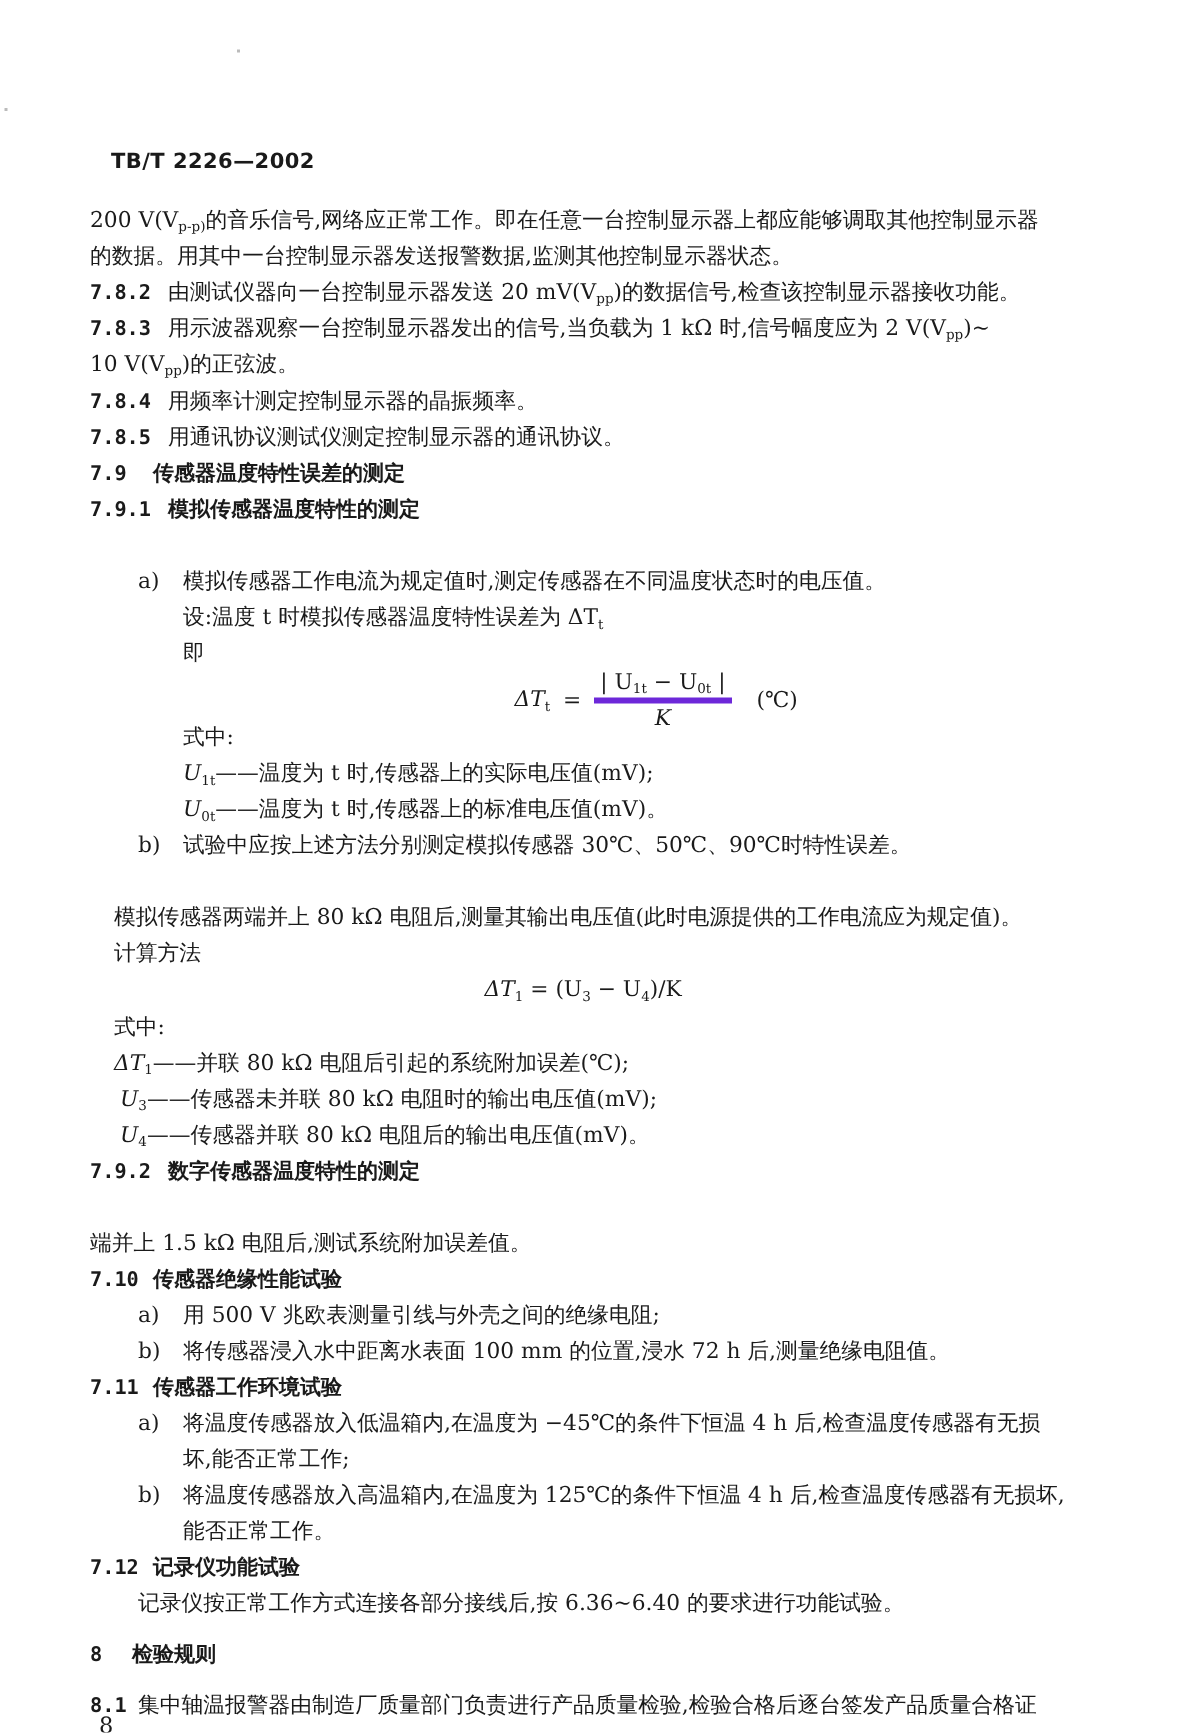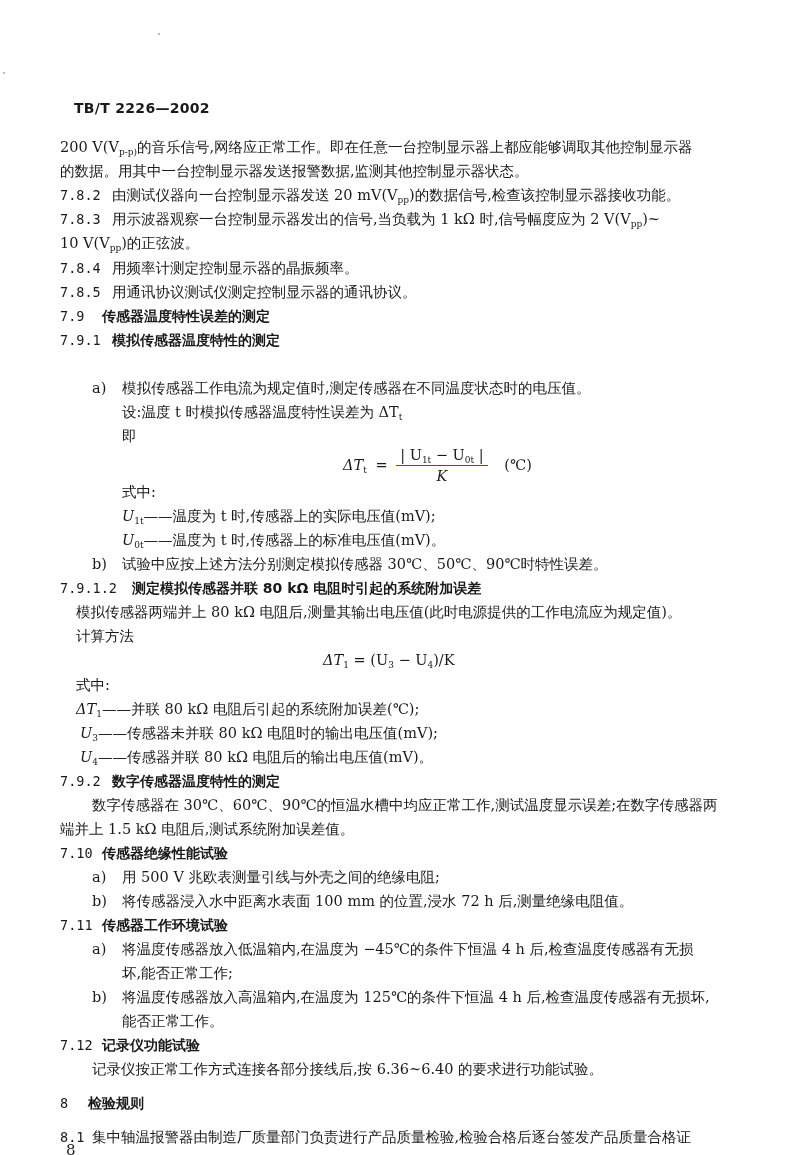--- a/index.html
+++ b/index.html
@@ -3,25 +3,25 @@
 <meta charset="utf-8">
 <style>
   html, body { margin: 0; padding: 0; background: #ffffff; }
   body { width: 800px; height: 1155px; position: relative; overflow: hidden;
          font-family: "DejaVu Serif", "Liberation Serif", serif; color: #1a1a1a; }
   .page { position: absolute; left: 0; top: 0; width: 800px; height: 1016px; }
   .hdr { position: absolute; left: 74px; top: 100px; font-family: "DejaVu Sans", "Liberation Sans", sans-serif;
          font-weight: bold; font-size: 14px; letter-spacing: 0.3px; }
   .line { position: absolute; white-space: nowrap; font-size: 14.5px; line-height: 20px; }
   .h { font-family: "DejaVu Sans", "Liberation Sans", sans-serif; font-weight: bold; font-size: 14px; }
-  .num { display: inline-block; font-family: "DejaVu Sans Mono", "Liberation Mono", monospace; font-weight: normal; font-size: 13.5px; }
+  .num { display: inline-block; font-family: "DejaVu Sans Mono", "Liberation Mono", monospace; font-weight: bold; font-size: 13.5px; }
   .it { font-style: italic; }
   sub { font-size: 9px; vertical-align: -3px; line-height: 0; }
   .frac { display: inline-block; vertical-align: middle; text-align: center; }
-  .frac .top { display: block; border-bottom: 1px solid #6d28d9; padding: 0 4px 1px 4px; }
+  .frac .top { display: block; border-bottom: 4px solid #6d28d9; padding: 0 4px 1px 4px; }
   .frac .bot { display: block; padding-top: 1px; }
   .pg { position: absolute; left: 66px; top: 1125px; font-size: 15px; }
   .speck { position: absolute; width: 2px; height: 2px; background: #bbb; }
 </style>
 </head>
 <body>
 
 <div class="page">
   <div class="speck" style="left:158px;top:33px"></div>
   <div class="speck" style="left:3px;top:72px"></div>
@@ -55,33 +55,31 @@
     </span>
     <span style="margin-left:12px">(℃)</span>
   </div>
 
   <div class="line" style="left:122px;top:482px"><span>式中:</span></div>
   <div class="line" style="left:122px;top:506px"><span class="it">U</span><sub>1t</sub><span>——温度为 t 时,传感器上的实际电压值(mV);</span></div>
   <div class="line" style="left:122px;top:530px"><span class="it">U</span><sub>0t</sub><span>——温度为 t 时,传感器上的标准电压值(mV)。</span></div>
 
   <div class="line" style="left:92px;top:554px"><span style="display:inline-block;width:30px">b)</span><span>试验中应按上述方法分别测定模拟传感器 30℃、50℃、90℃时特性误差。</span></div>
 
-  <div class="line h" style="left:60px;top:578px"><span class="num" style="width:72px">7.9.1.2</span><span>测定模拟传感器并联 80 kΩ 电阻时引起的系统附加误差</span></div>
   <div class="line" style="left:76px;top:602px"><span>模拟传感器两端并上 80 kΩ 电阻后,测量其输出电压值(此时电源提供的工作电流应为规定值)。</span></div>
   <div class="line" style="left:76px;top:626px"><span>计算方法</span></div>
 
   <div class="line" style="left:323px;top:650px"><span class="it">ΔT</span><sub>1</sub><span> = (U</span><sub>3</sub><span> − U</span><sub>4</sub><span>)/K</span></div>
 
   <div class="line" style="left:76px;top:675px"><span>式中:</span></div>
   <div class="line" style="left:76px;top:699px"><span class="it">ΔT</span><sub>1</sub><span>——并联 80 kΩ 电阻后引起的系统附加误差(℃);</span></div>
   <div class="line" style="left:80px;top:723px"><span class="it">U</span><sub>3</sub><span>——传感器未并联 80 kΩ 电阻时的输出电压值(mV);</span></div>
   <div class="line" style="left:80px;top:747px"><span class="it">U</span><sub>4</sub><span>——传感器并联 80 kΩ 电阻后的输出电压值(mV)。</span></div>
 
   <div class="line h" style="left:60px;top:771px"><span class="num" style="width:52px">7.9.2</span><span>数字传感器温度特性的测定</span></div>
-  <div class="line" style="left:92px;top:795px"><span>数字传感器在 30℃、60℃、90℃的恒温水槽中均应正常工作,测试温度显示误差;在数字传感器两</span></div>
   <div class="line" style="left:60px;top:819px"><span>端并上 1.5 kΩ 电阻后,测试系统附加误差值。</span></div>
 
   <div class="line h" style="left:60px;top:843px"><span class="num" style="width:42px">7.10</span><span>传感器绝缘性能试验</span></div>
   <div class="line" style="left:92px;top:867px"><span style="display:inline-block;width:30px">a)</span><span>用 500 V 兆欧表测量引线与外壳之间的绝缘电阻;</span></div>
   <div class="line" style="left:92px;top:891px"><span style="display:inline-block;width:30px">b)</span><span>将传感器浸入水中距离水表面 100 mm 的位置,浸水 72 h 后,测量绝缘电阻值。</span></div>
 
   <div class="line h" style="left:60px;top:915px"><span class="num" style="width:42px">7.11</span><span>传感器工作环境试验</span></div>
   <div class="line" style="left:92px;top:939px"><span style="display:inline-block;width:30px">a)</span><span>将温度传感器放入低温箱内,在温度为 −45℃的条件下恒温 4 h 后,检查温度传感器有无损</span></div>
   <div class="line" style="left:122px;top:963px"><span>坏,能否正常工作;</span></div>
   <div class="line" style="left:92px;top:987px"><span style="display:inline-block;width:30px">b)</span><span>将温度传感器放入高温箱内,在温度为 125℃的条件下恒温 4 h 后,检查温度传感器有无损坏,</span></div>

